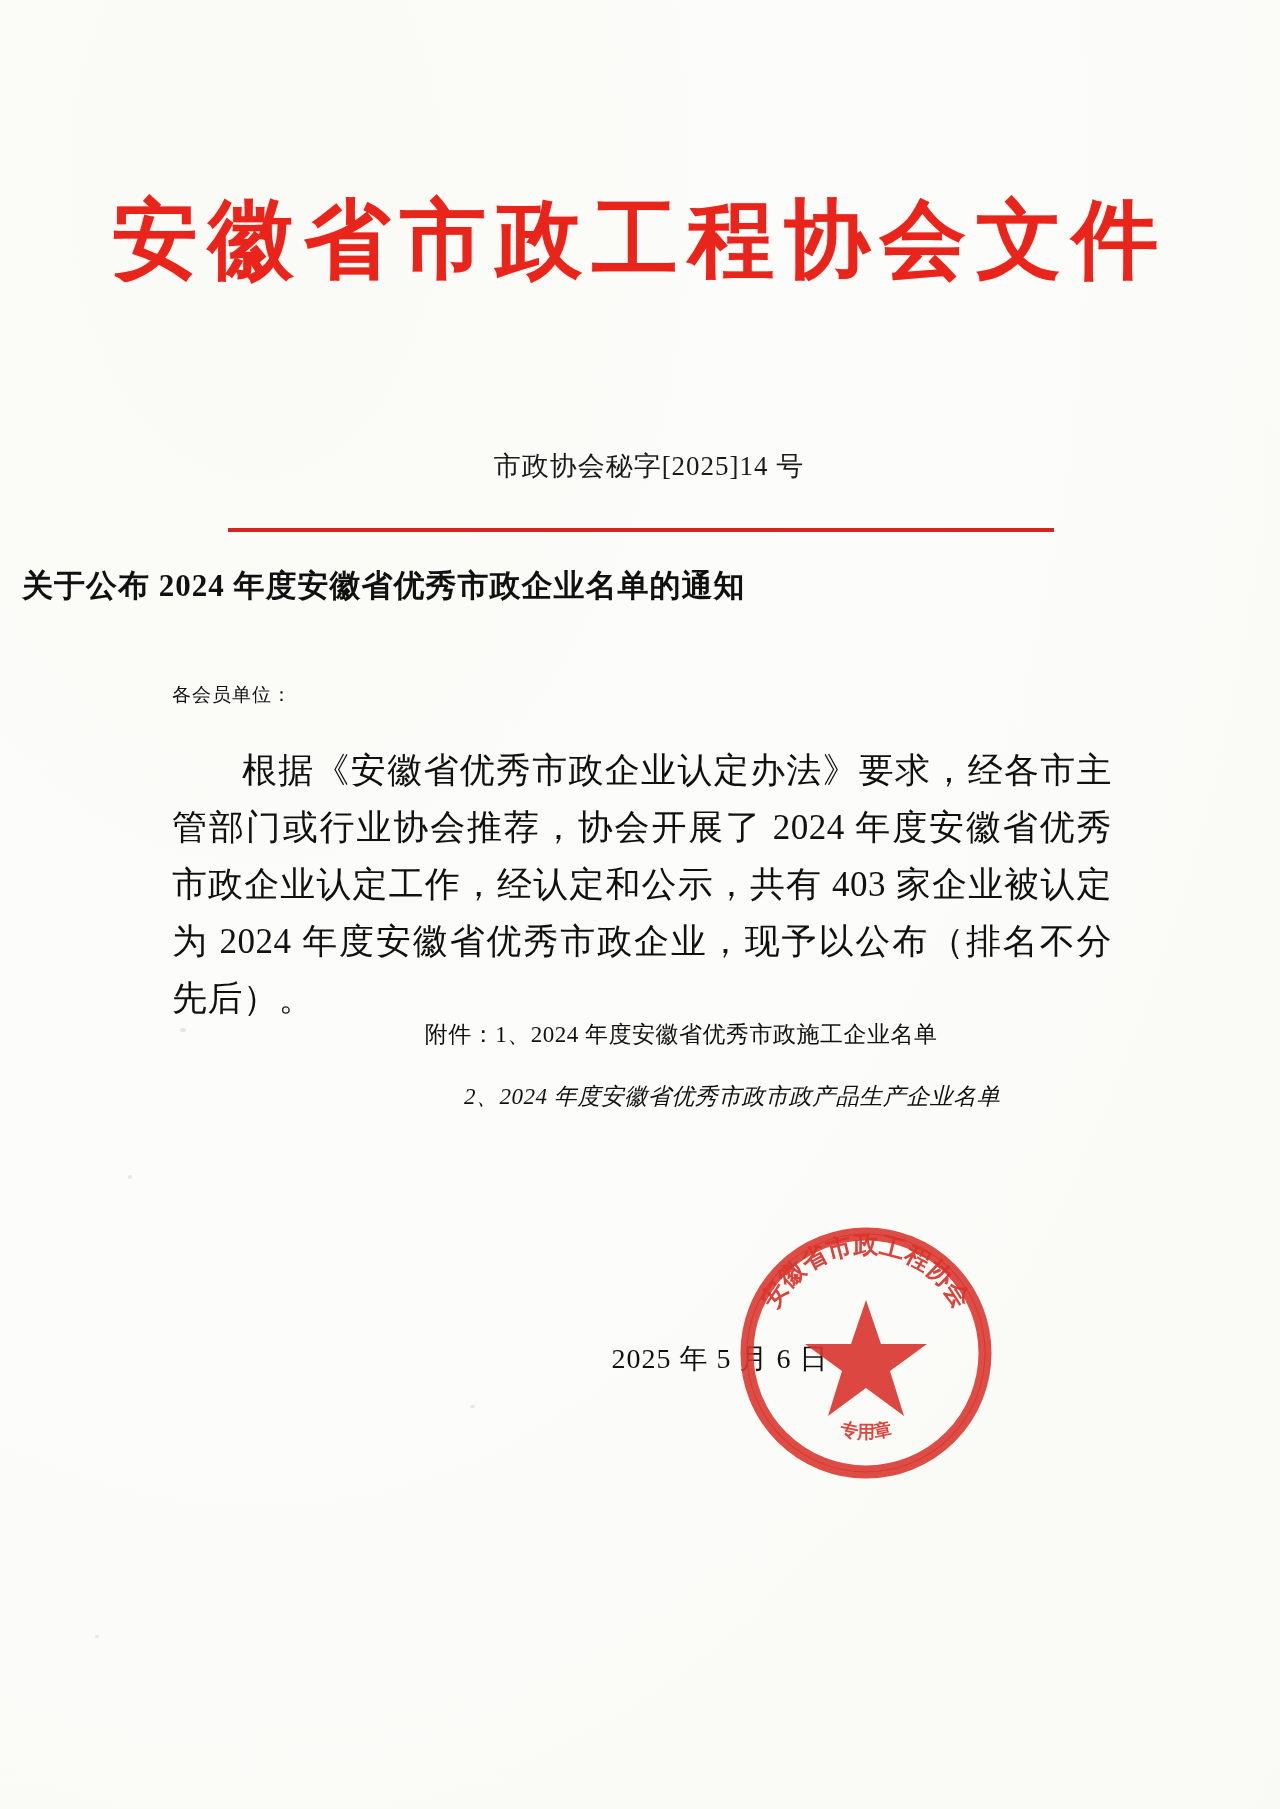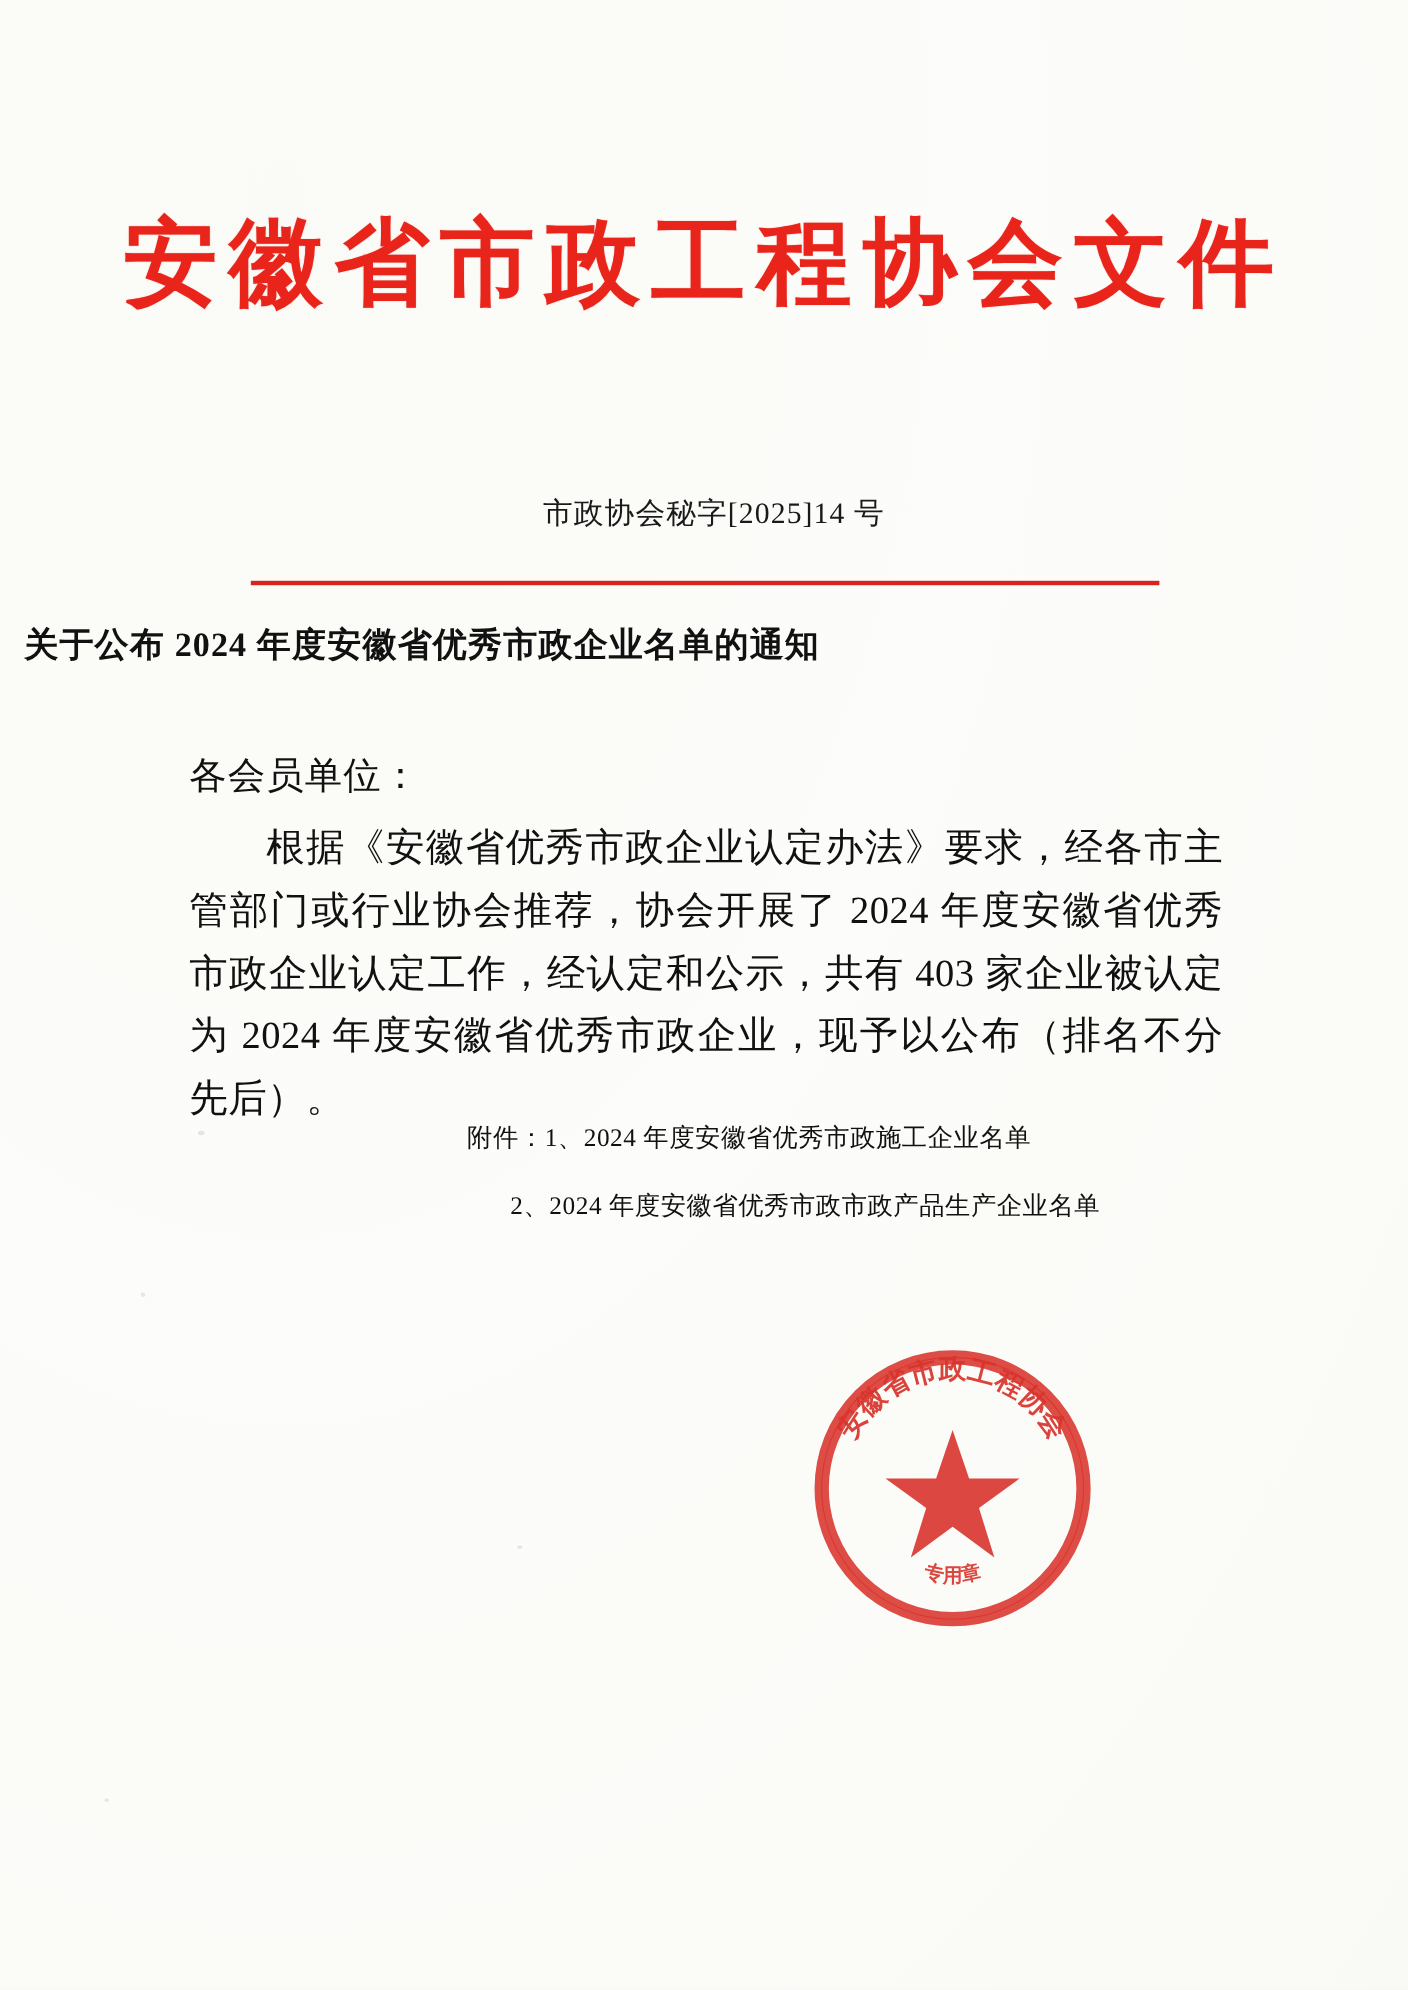--- a/index.html
+++ b/index.html
@@ -90,21 +90,21 @@
     font-weight: bold;
     letter-spacing: 1px;
     color: #111111;
     padding-left: 22px;
   }
 
   .salutation {
     position: absolute;
     left: 172px;
     top: 682px;
-    font-size: 34px;
+    font-size: 19px;
     letter-spacing: 1px;
   }
 
   .body-text {
     position: absolute;
     left: 172px;
     width: 940px;
     top: 742px;
     font-size: 35px;
     line-height: 57px;
@@ -125,20 +125,21 @@
     font-size: 23px;
     line-height: 62px;
     letter-spacing: 0.5px;
     text-align: center;
   }
   .attachments .att-line {
     padding-left: 58px;
   }
   .attachments .att-line.second {
     padding-left: 160px;
+    font-style: italic;
   }
 
   .date-line {
     position: absolute;
     left: 0;
     right: 0;
     top: 1340px;
     text-align: center;
     font-size: 28px;
     letter-spacing: 1px;
@@ -208,20 +209,21 @@
 
     <div class="body-text">
       <p>根据《安徽省优秀市政企业认定办法》要求，经各市主管部门或行业协会推荐，协会开展了 2024 年度安徽省优秀市政企业认定工作，经认定和公示，共有 403 家企业被认定为 2024 年度安徽省优秀市政企业，现予以公布（排名不分先后）。</p>
     </div>
 
     <div class="attachments">
       <div class="att-line">附件：1、2024 年度安徽省优秀市政施工企业名单</div>
       <div class="att-line second">2、2024 年度安徽省优秀市政市政产品生产企业名单</div>
     </div>
 
+    <div class="date-line">2025 年 5 月 6 日</div>
 
     <div class="seal">
       <svg width="262" height="262" viewBox="0 0 262 262" xmlns="http://www.w3.org/2000/svg">
         <circle class="seal-ring" cx="131" cy="131" r="122"></circle>
         <circle class="seal-ring" cx="131" cy="131" r="116" stroke-width="2" opacity="0.45"></circle>
         <path class="seal-star" d="M131 78 L146 122 L192 122 L155 149 L169 194 L131 166 L93 194 L107 149 L70 122 L116 122 Z"></path>
         <path id="sealTopArc" d="M 31 131 A 100 100 0 0 1 231 131" fill="none"></path>
         <text class="seal-text">
           <textPath href="#sealTopArc" startOffset="50%" text-anchor="middle">安徽省市政工程协会</textPath>
         </text>

